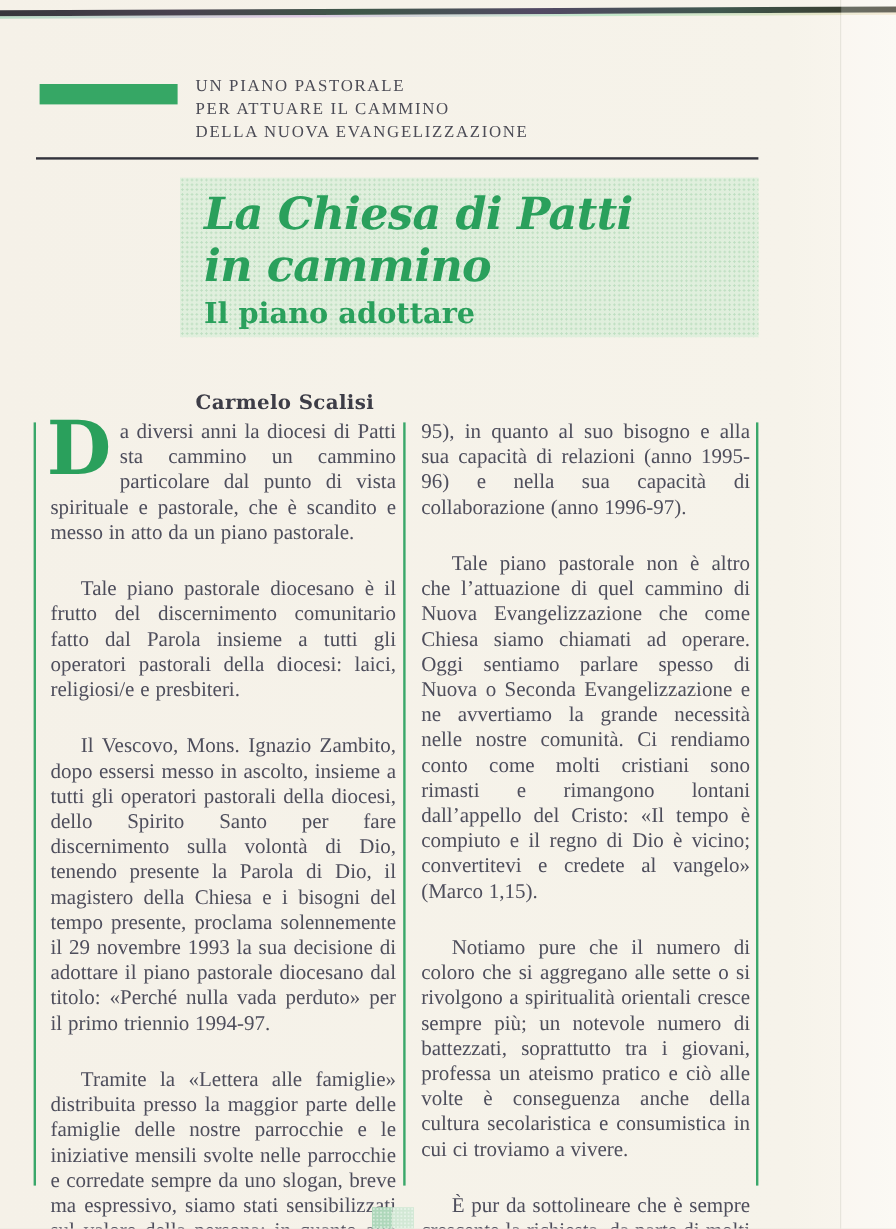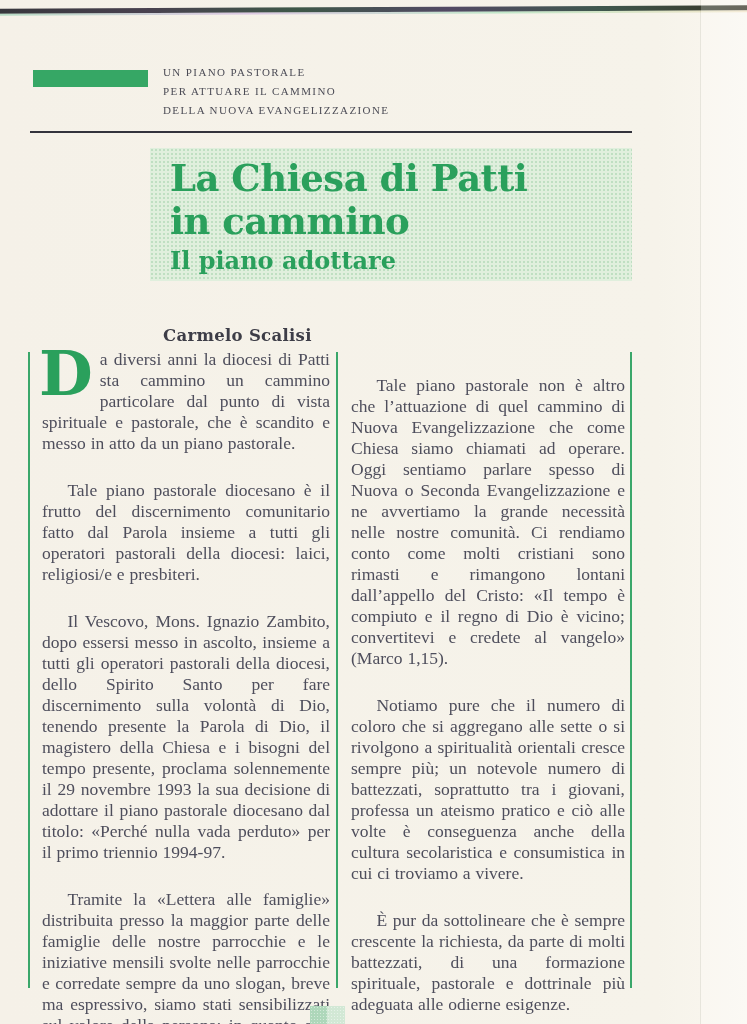--- a/index.html
+++ b/index.html
@@ -19,36 +19,36 @@
     background:linear-gradient(90deg,rgba(120,200,160,.5),rgba(190,150,220,.45),rgba(140,220,170,.5),rgba(230,200,140,.4));
     transform:rotate(-0.25deg);
   }
   .fold-line{position:absolute;top:0;left:700px;width:1px;height:1024px;background:rgba(90,90,80,.10);}
   .fold-hilite{position:absolute;top:0;left:701px;width:46px;height:1024px;background:rgba(255,255,255,.25);}
 
   
   .kicker-bar{position:absolute;left:33px;top:70px;width:115px;height:17px;background:#36a765;}
   .kicker-text{
     position:absolute;left:163px;top:63px;width:460px;
-    color:#4c4c56;font-size:11px;line-height:19px;letter-spacing:1.4px;
+    color:#4c4c56;font-size:14px;line-height:19px;letter-spacing:1.4px;
     font-family:"Liberation Serif",serif;
   }
   .header-rule{position:absolute;left:30px;top:131px;width:602px;height:2px;background:#33333c;}
 
   
   .title-box{
     position:absolute;left:150px;top:148px;width:482px;height:133px;
     background-color:#e0efdd;
     background-image:radial-gradient(#bfdfc2 0.8px,transparent 0.9px);
     background-size:4px 4px;
   }
   .title-line{
     position:absolute;left:170px;color:#2aa05c;font-weight:bold;
     font-family:"DejaVu Serif","Liberation Serif",serif;
-    font-size:37px;line-height:40px;letter-spacing:-0.5px;white-space:nowrap;
+    font-size:37px;line-height:40px;letter-spacing:-0.5px;white-space:nowrap;font-style:italic;
   }
   .title-line.l1{top:158px;}
   .title-line.l2{top:201px;}
   .subtitle{
     position:absolute;left:170px;top:246px;color:#2aa05c;font-weight:bold;
     font-family:"DejaVu Serif","Liberation Serif",serif;font-size:24px;white-space:nowrap;
   }
   .author{
     position:absolute;left:163px;top:294px;color:#3d3d47;font-weight:bold;
     font-family:"DejaVu Serif","Liberation Serif",serif;font-size:16.5px;letter-spacing:.3px;margin-top:32px;
@@ -108,20 +108,21 @@
   <div class="vrule right"></div>
 
   <div class="col c1">
     <p class="para"><span class="dropcap">D</span><span>a diversi anni la diocesi di Patti sta cammino un cammino particolare dal punto di vista spirituale e pastorale, che è scandito e messo in atto da un piano pastorale.</span></p>
     <p class="para indent">Tale piano pastorale diocesano è il frutto del discernimento comunitario fatto dal Parola insieme a tutti gli operatori pastorali della diocesi: laici, religiosi/e e presbiteri.</p>
     <p class="para indent">Il Vescovo, Mons. Ignazio Zambito, dopo essersi messo in ascolto, insieme a tutti gli operatori pastorali della diocesi, dello Spirito Santo per fare discernimento sulla volontà di Dio, tenendo presente la Parola di Dio, il magistero della Chiesa e i bisogni del tempo presente, proclama solennemente il 29 novembre 1993 la sua decisione di adottare il piano pastorale diocesano dal titolo: «Perché nulla vada perduto» per il primo triennio 1994-97.</p>
     <p class="para indent">Tramite la «Lettera alle famiglie» distribuita presso la maggior parte delle famiglie delle nostre parrocchie e le iniziative mensili svolte nelle parrocchie e corredate sempre da uno slogan, breve ma espressivo, siamo stati sensibilizzati sul valore della persona: in quanto alla sua dignità (anno 1994-</p>
   </div>
 
   <div class="col c2">
+    <p class="para">95), in quanto al suo bisogno e alla sua capacità di relazioni (anno 1995-96) e nella sua capacità di collaborazione (anno 1996-97).</p>
     <p class="para indent">Tale piano pastorale non è altro che l’attuazione di quel cammino di Nuova Evangelizzazione che come Chiesa siamo chiamati ad operare. Oggi sentiamo parlare spesso di Nuova o Seconda Evangelizzazione e ne avvertiamo la grande necessità nelle nostre comunità. Ci rendiamo conto come molti cristiani sono rimasti e rimangono lontani dall’appello del Cristo: «Il tempo è compiuto e il regno di Dio è vicino; convertitevi e credete al vangelo» (Marco 1,15).</p>
     <p class="para indent">Notiamo pure che il numero di coloro che si aggregano alle sette o si rivolgono a spiritualità orientali cresce sempre più; un notevole numero di battezzati, soprattutto tra i giovani, professa un ateismo pratico e ciò alle volte è conseguenza anche della cultura secolaristica e consumistica in cui ci troviamo a vivere.</p>
     <p class="para indent">È pur da sottolineare che è sempre crescente la richiesta, da parte di molti battezzati, di una formazione spirituale, pastorale e dottrinale più adeguata alle odierne esigenze.</p>
   </div>
 
   <div class="mark dark"></div>
   <div class="mark light"></div>
 
 </div>
 

